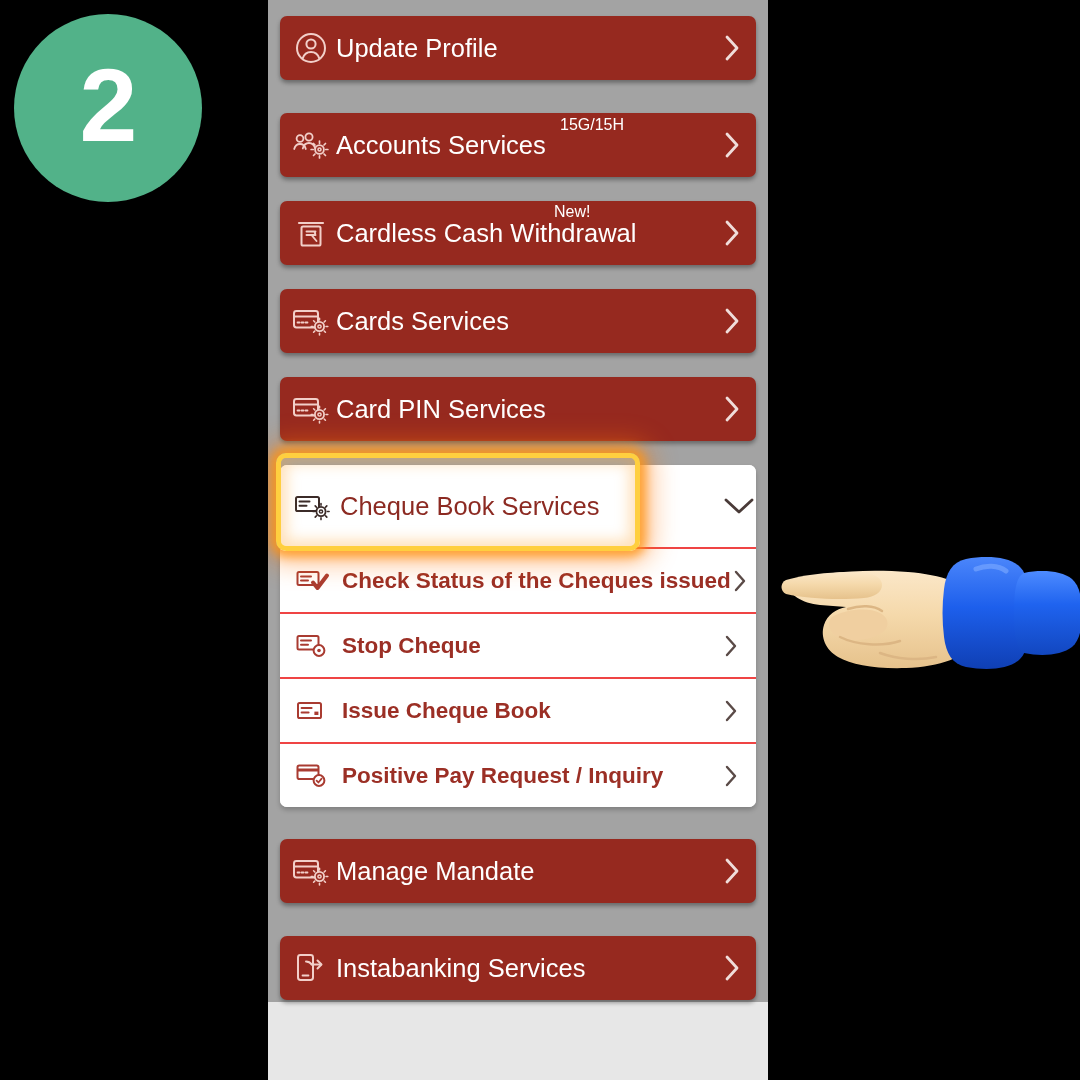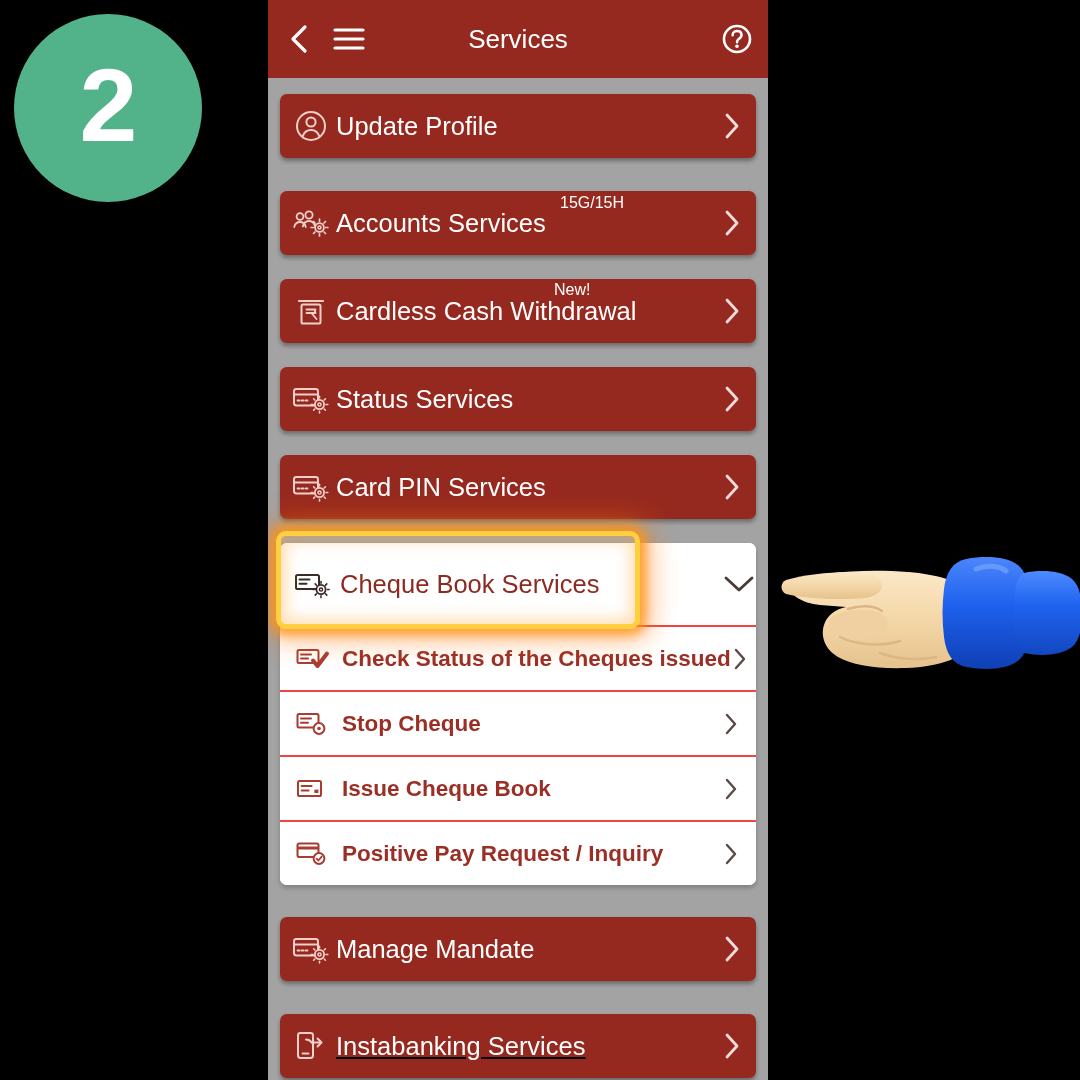--- a/index.html
+++ b/index.html
@@ -150,21 +150,21 @@
   .svc-row .tag.tag-accounts { left: 280px; }
   .svc-row .tag.tag-new { left: 274px; top: 3px; }
 
   
   #row-update-profile   { margin-top: 2px; }
   #row-accounts         { margin-top: 33px; justify-content: center; }
   #row-cardless         { margin-top: 21px; }
   #row-cards            { margin-top: 24px; }
   #row-cardpin          { margin-top: 10px; }
   #row-manage-mandate   { margin-top: 32px; }
-  #row-instabanking     { margin-top: 33px; margin-bottom: 12px; text-decoration: underline; }
+  #row-instabanking     { margin-top: 33px; margin-bottom: 12px; }
 
   
   #expanded-panel {
     position: relative;
     margin: 10px 12px 0 12px;
     background: #ffffff;
     border-radius: 7px;
     box-shadow: 0 3px 5px rgba(0,0,0,0.22);
     overflow: visible;
   }
@@ -268,46 +268,20 @@
 <body>
 
 <div id="stage">
 
   <div id="step-badge">
     <span class="num">2</span>
   </div>
 
   <div id="phone">
 
-    <div id="app-header">
-      <div class="hdr-left">
-        <div class="hdr-icon">
-          <svg width="24" height="30" viewBox="0 0 24 30" fill="none" aria-hidden="true">
-            <path d="M18 3 L6 15 L18 27" stroke="#ffffff" stroke-width="3.2" stroke-linecap="round" stroke-linejoin="round"></path>
-          </svg>
-        </div>
-        <div class="hdr-icon">
-          <svg width="34" height="26" viewBox="0 0 34 26" fill="none" aria-hidden="true">
-            <path d="M3 4 H31 M3 13 H31 M3 22 H31" stroke="#ffffff" stroke-width="3.2" stroke-linecap="round"></path>
-          </svg>
-        </div>
-      </div>
-
-      <div class="hdr-title">Services</div>
-
-      <div class="hdr-right">
-        <div class="hdr-icon">
-          <svg width="32" height="32" viewBox="0 0 32 32" fill="none" aria-hidden="true">
-            <circle cx="16" cy="16" r="13" stroke="#ffffff" stroke-width="2.6"></circle>
-            <path d="M11.6 12.2c0-2.5 2-4.1 4.5-4.1 2.6 0 4.4 1.6 4.4 3.9 0 2-1.2 3-2.8 4-1.2.8-1.6 1.4-1.6 2.6v.7" stroke="#ffffff" stroke-width="2.5" stroke-linecap="round" fill="none"></path>
-            <circle cx="16" cy="23.3" r="1.8" fill="#ffffff"></circle>
-          </svg>
-        </div>
-      </div>
-    </div>
 
     <div id="scroll-area">
 
       <div class="svc-row" id="row-update-profile">
         <span class="ic">
           <svg width="34" height="34" viewBox="0 0 34 34" fill="none" aria-hidden="true">
             <circle cx="17" cy="17" r="14" stroke="#f2cfc9" stroke-width="2"></circle>
             <circle cx="17" cy="13" r="4.6" stroke="#f2cfc9" stroke-width="2"></circle>
             <path d="M8.6 27.6c1.4-4.3 4.6-6.6 8.4-6.6s7 2.3 8.4 6.6" stroke="#f2cfc9" stroke-width="2" stroke-linecap="round" fill="none"></path>
           </svg>
@@ -362,21 +336,21 @@
         <span class="ic">
           <svg width="38" height="30" viewBox="0 0 38 30" fill="none" aria-hidden="true">
             <rect x="2" y="5" width="24" height="16.5" rx="2.4" stroke="#f2cfc9" stroke-width="2"></rect>
             <path d="M2 10.5 H26" stroke="#f2cfc9" stroke-width="2"></path>
             <path d="M5.5 16.5 h2 M9.5 16.5 h2 M13.5 16.5 h2" stroke="#f2cfc9" stroke-width="1.8" stroke-linecap="round"></path>
             <circle cx="27.5" cy="20.5" r="4.6" stroke="#f2cfc9" stroke-width="1.8" fill="#96291f"></circle>
             <circle cx="27.5" cy="20.5" r="1.6" stroke="#f2cfc9" stroke-width="1.5"></circle>
             <path d="M27.5 14v-1.8M27.5 29v-1.8M34 20.5h1.8M19.2 20.5h1.8M32.2 16 33.4 14.8M21.6 26.2 22.8 25M32.2 25l1.2 1.2M21.6 14.8 22.8 16" stroke="#f2cfc9" stroke-width="1.6" stroke-linecap="round"></path>
           </svg>
         </span>
-        <span class="lbl">Status Services</span>
+        <span class="lbl">Cards Services</span>
         <span class="chev">
           <svg width="20" height="30" viewBox="0 0 20 30" fill="none" aria-hidden="true">
             <path d="M5 4 L15 15 L5 26" stroke="#f0ddda" stroke-width="2.8" stroke-linecap="round" stroke-linejoin="round"></path>
           </svg>
         </span>
       </div>
 
       <div class="svc-row" id="row-cardpin">
         <span class="ic">
           <svg width="38" height="30" viewBox="0 0 38 30" fill="none" aria-hidden="true">

